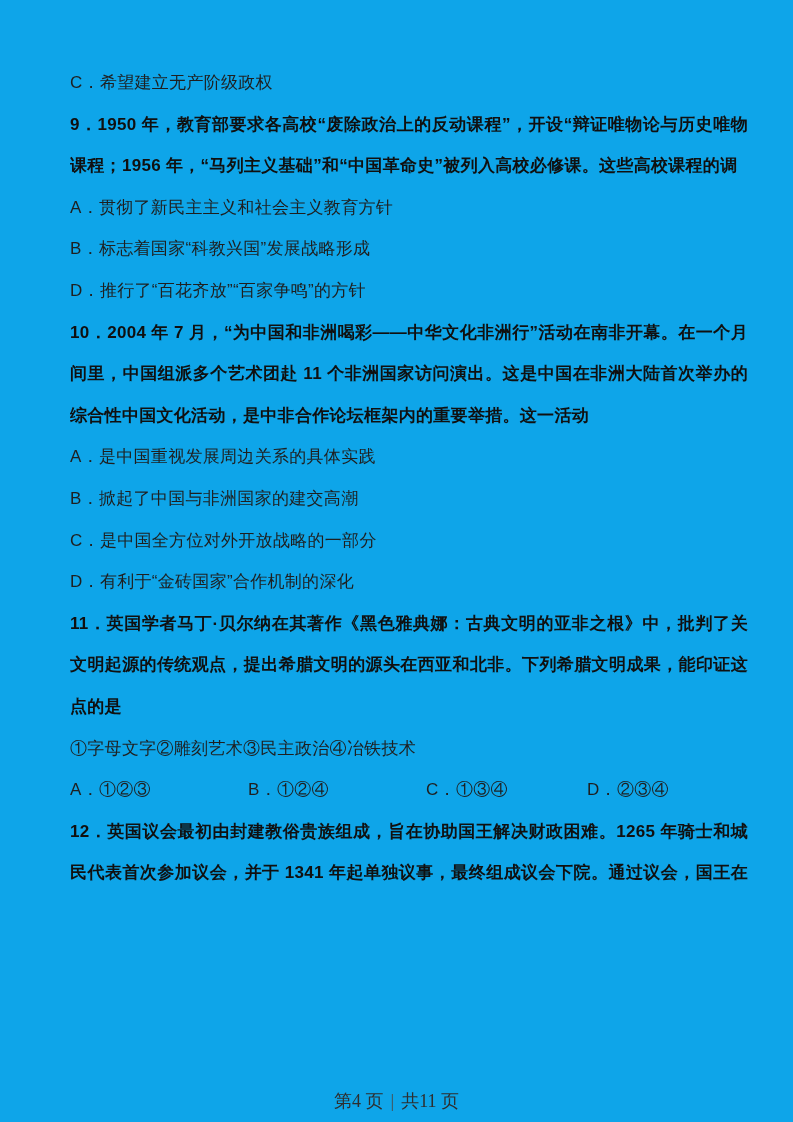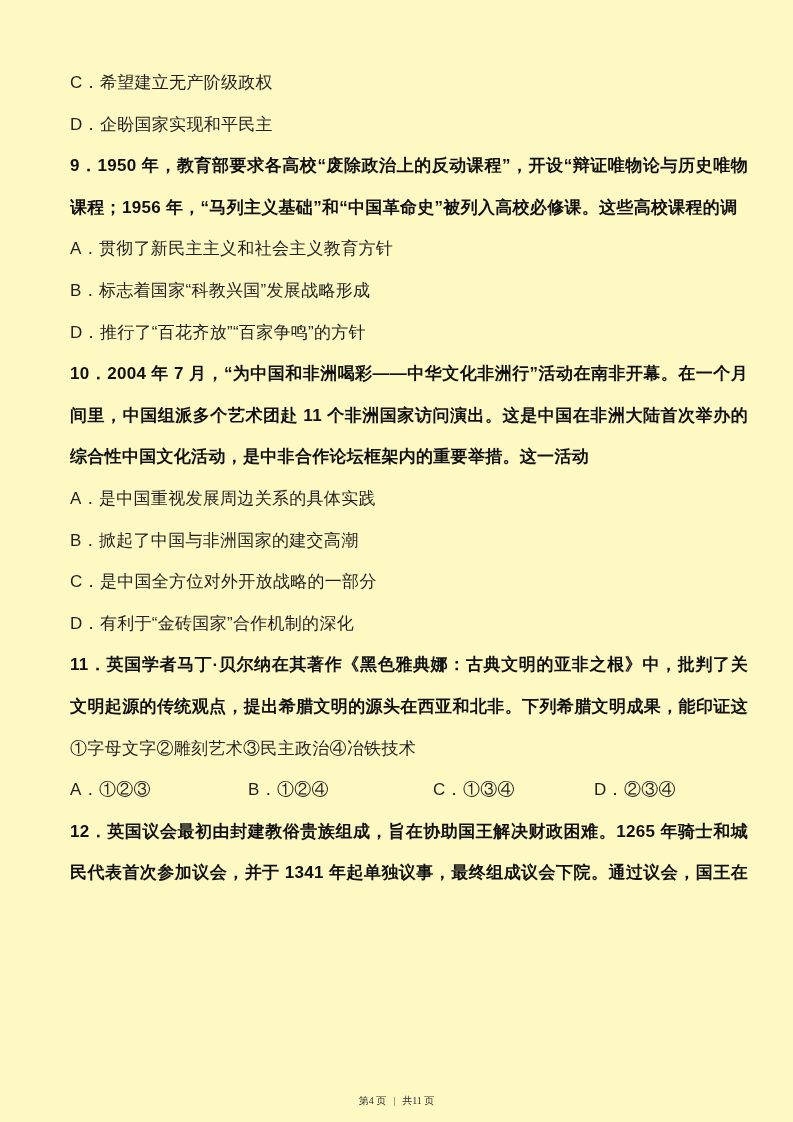--- a/index.html
+++ b/index.html
@@ -4,21 +4,21 @@
 <style>
   html, body {
     margin: 0;
     padding: 0;
     background: #ffffff;
   }
   .page {
     position: relative;
     width: 793px;
     height: 1122px;
-    background: #fef9c3;
+    background: #0ea5e9;
     overflow: hidden;
     font-family: "Liberation Sans", sans-serif;
   }
   .content {
     position: absolute;
     left: 70px;
     top: 62px;
     width: 678px;
     font-size: 17px;
     color: #1f1f1f;
@@ -36,64 +36,64 @@
   .j {
     text-align: justify;
     text-align-last: justify;
   }
   .opt-row {
     display: flex;
     align-items: flex-start;
   }
   .opt-row .opt-a { width: 154px; }
   .opt-row .opt-b { width: 178px; margin-left: 24px; }
-  .opt-row .opt-c { width: 161px; margin-left: 7px; }
+  .opt-row .opt-c { width: 161px; }
   .opt-row .opt-d { flex: 0 0 auto; }
   .footer {
     position: absolute;
     left: 0;
     width: 793px;
     top: 1089px;
     height: 24px;
     line-height: 24px;
     text-align: center;
     font-family: "Liberation Serif", serif;
-    font-size: 10px;
+    font-size: 18px;
     color: #2e2e2e;
   }
   .footer .sep {
     margin: 0 7px;
     color: #4a4a4a;
   }
 </style>
 </head>
 <body>
 
 <div class="page">
   <div class="content">
 
     <div class="line">C．希望建立无产阶级政权</div>
-    <div class="line">D．企盼国家实现和平民主</div>
 
     <div class="line b j">9．1950 年，教育部要求各高校“废除政治上的反动课程”，开设“辩证唯物论与历史唯物论”等</div>
     <div class="line b">课程；1956 年，“马列主义基础”和“中国革命史”被列入高校必修课。这些高校课程的调整</div>
     <div class="line">A．贯彻了新民主主义和社会主义教育方针</div>
     <div class="line">B．标志着国家“科教兴国”发展战略形成</div>
     <div class="line">D．推行了“百花齐放”“百家争鸣”的方针</div>
 
     <div class="line b j">10．2004 年 7 月，“为中国和非洲喝彩——中华文化非洲行”活动在南非开幕。在一个月的时</div>
     <div class="line b j">间里，中国组派多个艺术团赴 11 个非洲国家访问演出。这是中国在非洲大陆首次举办的大规模、</div>
     <div class="line b">综合性中国文化活动，是中非合作论坛框架内的重要举措。这一活动</div>
     <div class="line">A．是中国重视发展周边关系的具体实践</div>
     <div class="line">B．掀起了中国与非洲国家的建交高潮</div>
     <div class="line">C．是中国全方位对外开放战略的一部分</div>
     <div class="line">D．有利于“金砖国家”合作机制的深化</div>
 
     <div class="line b j">11．英国学者马丁·贝尔纳在其著作《黑色雅典娜：古典文明的亚非之根》中，批判了关于希腊</div>
     <div class="line b j">文明起源的传统观点，提出希腊文明的源头在西亚和北非。下列希腊文明成果，能印证这一观</div>
+    <div class="line b">点的是</div>
     <div class="line">①字母文字②雕刻艺术③民主政治④冶铁技术</div>
     <div class="line opt-row">
       <span class="opt-a">A．①②③</span>
       <span class="opt-b">B．①②④</span>
       <span class="opt-c">C．①③④</span>
       <span class="opt-d">D．②③④</span>
     </div>
 
     <div class="line b j">12．英国议会最初由封建教俗贵族组成，旨在协助国王解决财政困难。1265 年骑士和城市市</div>
     <div class="line b j">民代表首次参加议会，并于 1341 年起单独议事，最终组成议会下院。通过议会，国王在一定</div>

